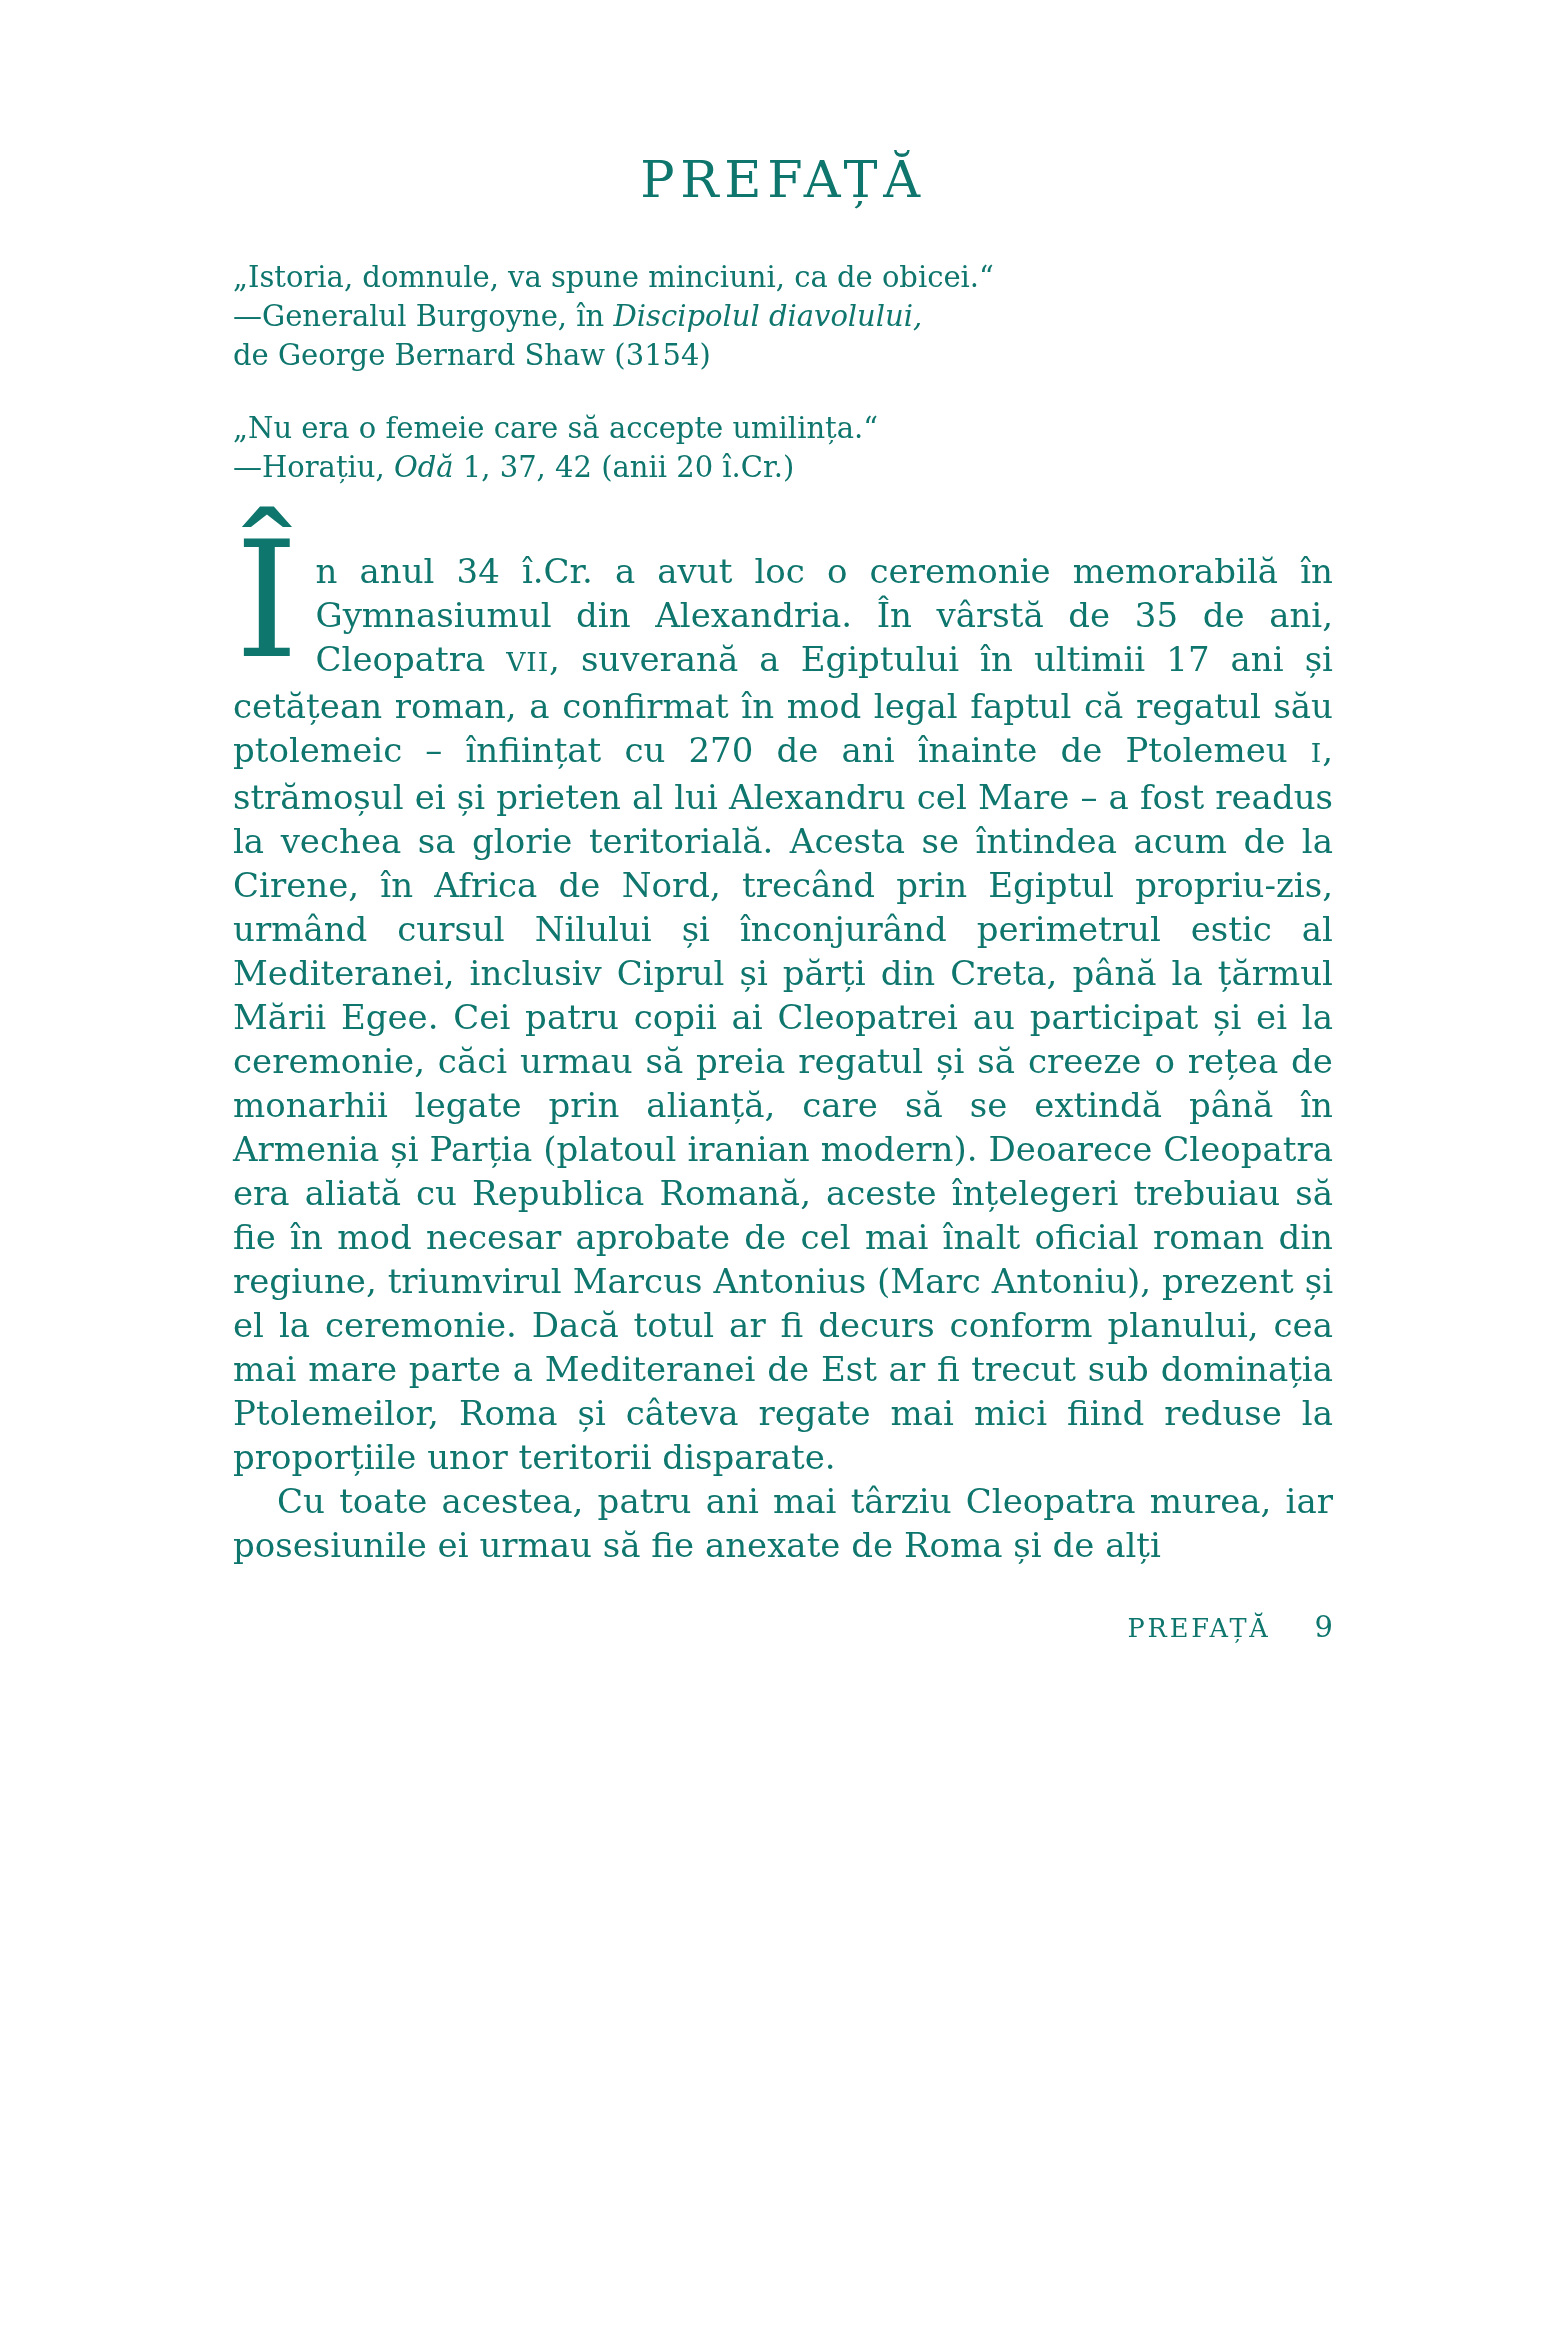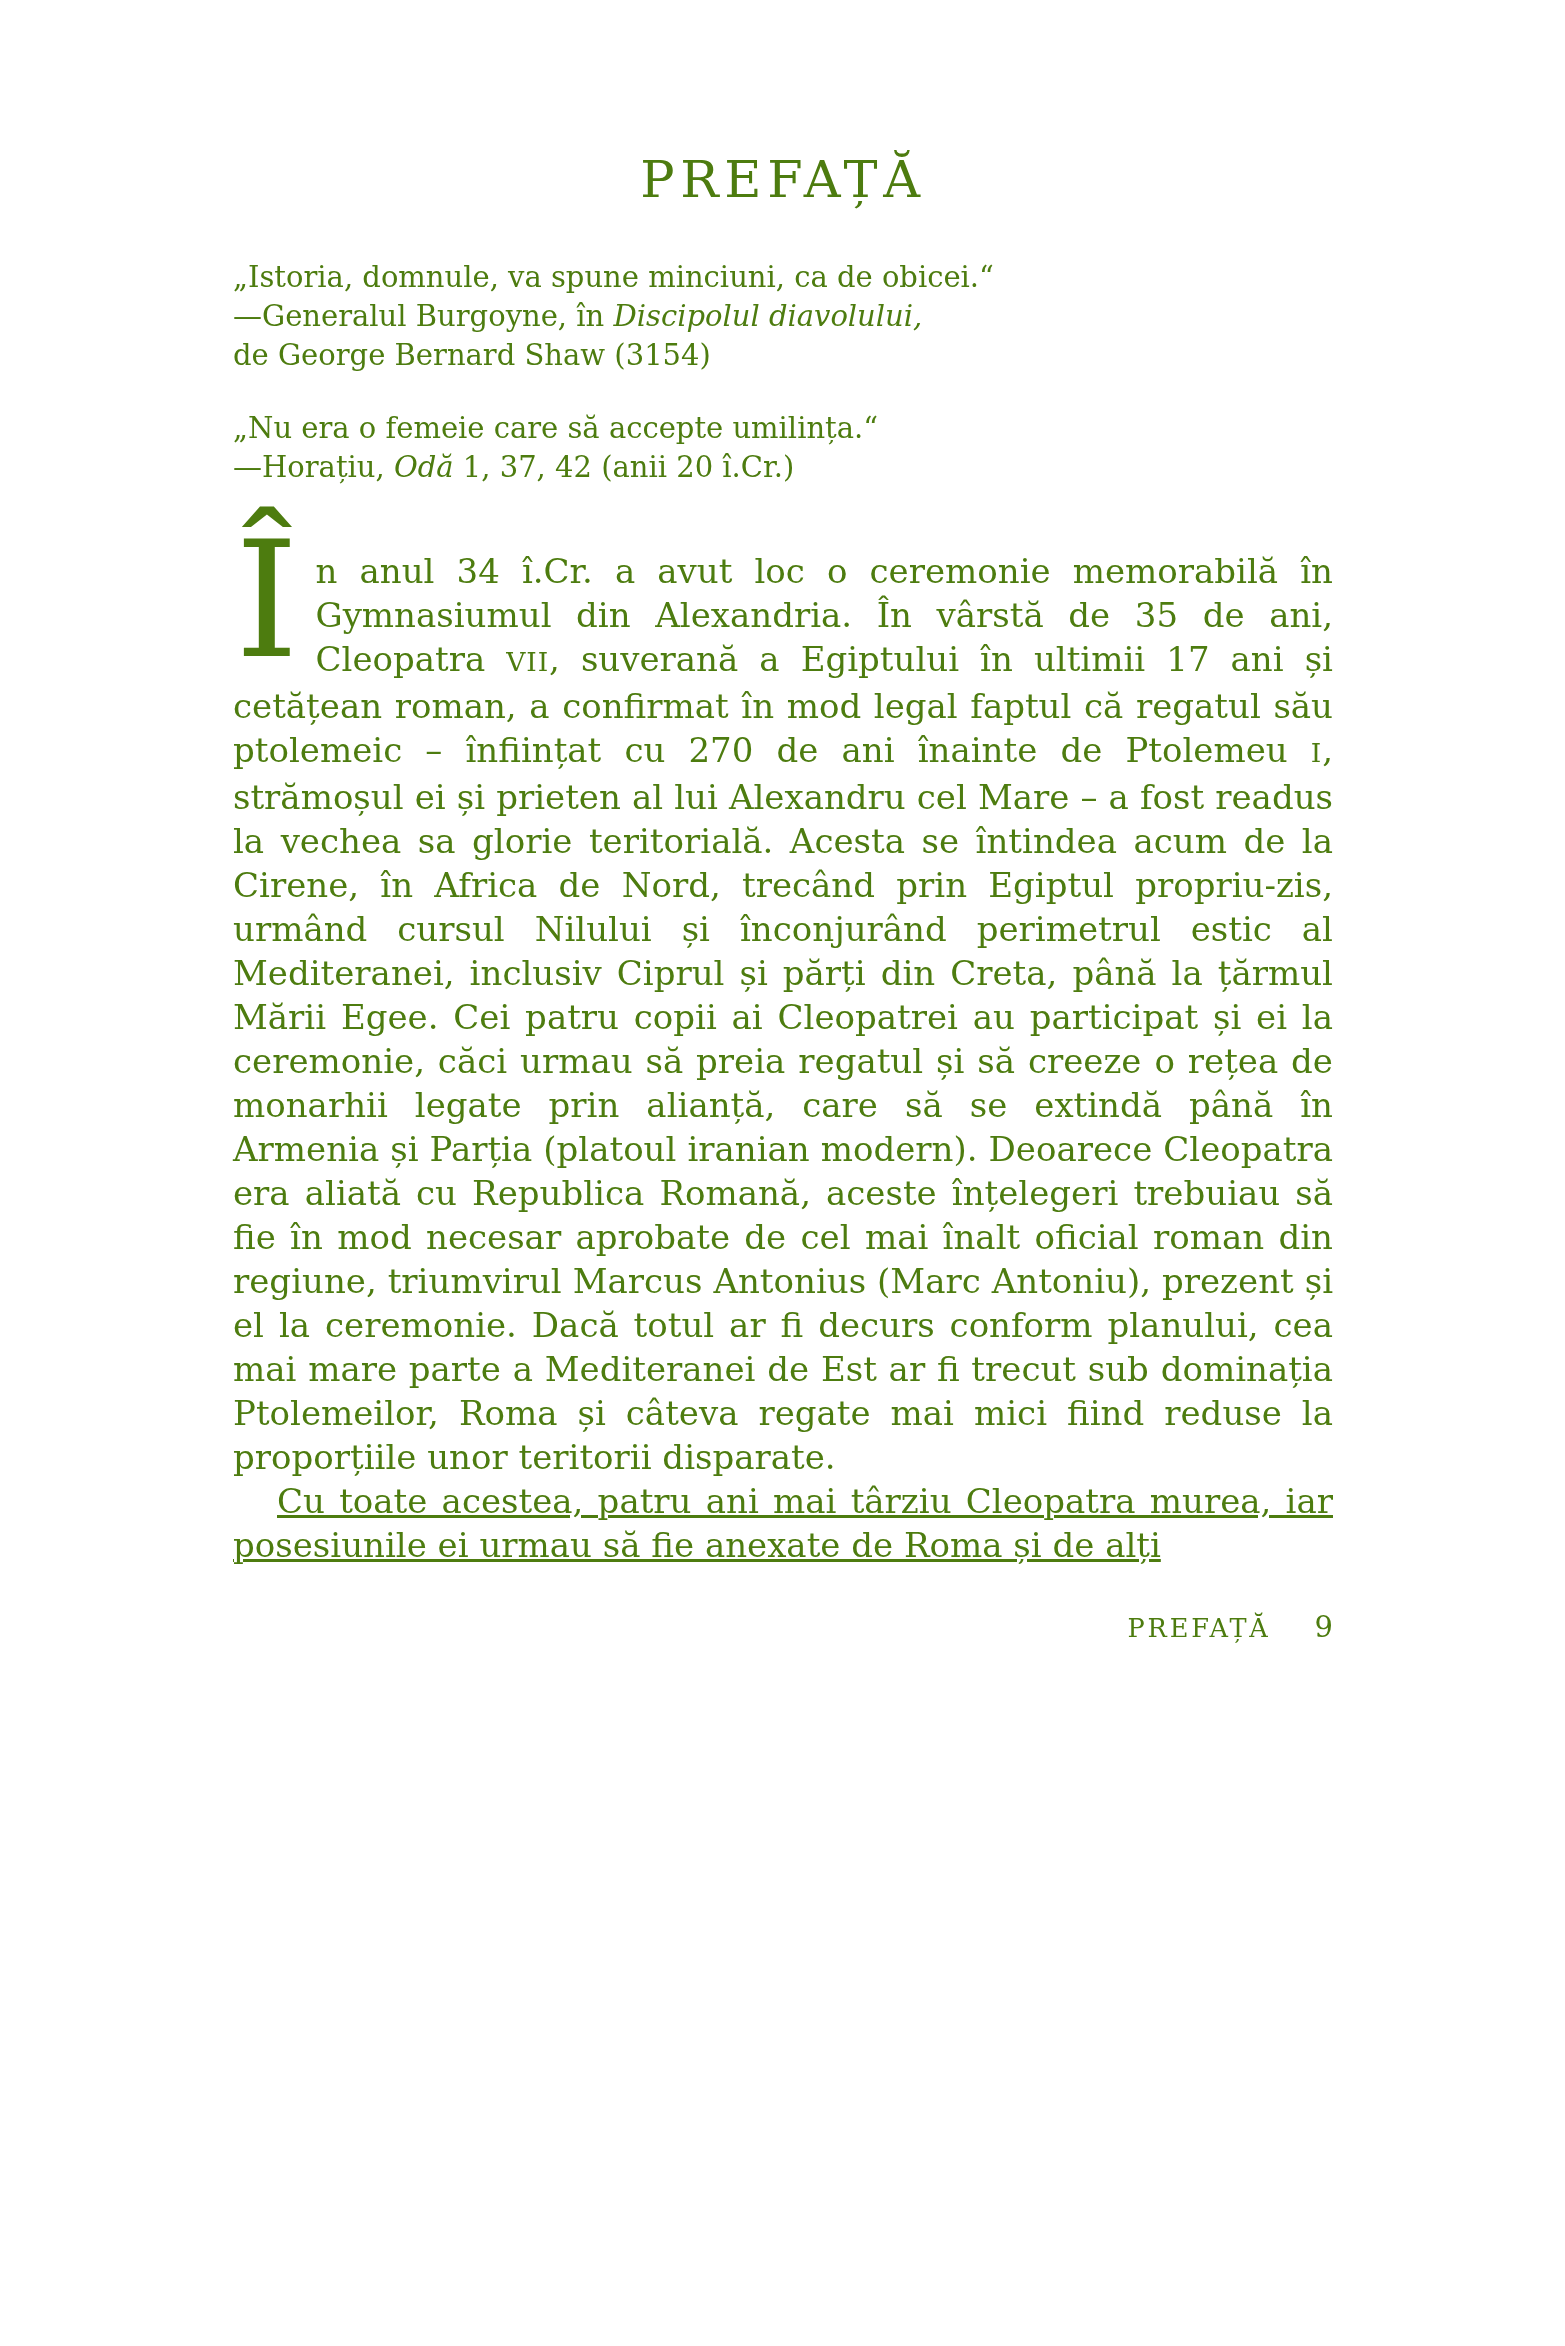--- a/index.html
+++ b/index.html
@@ -6,21 +6,21 @@
     margin: 0;
     padding: 0;
     background: #e8e8e8;
   }
   .page {
     position: relative;
     width: 1565px;
     height: 2347px;
     margin: 0 auto;
     background: #ffffff;
-    color: #4d7c0f;
+    color: #0f766e;
     font-family: "DejaVu Serif", "Liberation Serif", serif;
     overflow: hidden;
   }
   .content {
     position: absolute;
     left: 233px;
     top: 150px;
     width: 1100px;
   }
   .title {
@@ -39,21 +39,21 @@
   }
   .italic { font-style: italic; }
   .sc { font-size: 0.78em; letter-spacing: 0.9px; margin-top: 48px; }
   .body-para {
     margin: 0;
     font-size: 34px;
     line-height: 44px;
     text-align: justify;
   }
   .body-para.first { margin-top: 62px; }
-  .body-para.indent { text-indent: 44px; text-decoration: underline; }
+  .body-para.indent { text-indent: 44px; }
   .dropcap {
     float: left;
     font-size: 161px;
     line-height: 104px;
     padding-right: 17px;
     padding-left: 1.9px;
   }
   .footer {
     margin-top: 44px;
     text-align: right;

